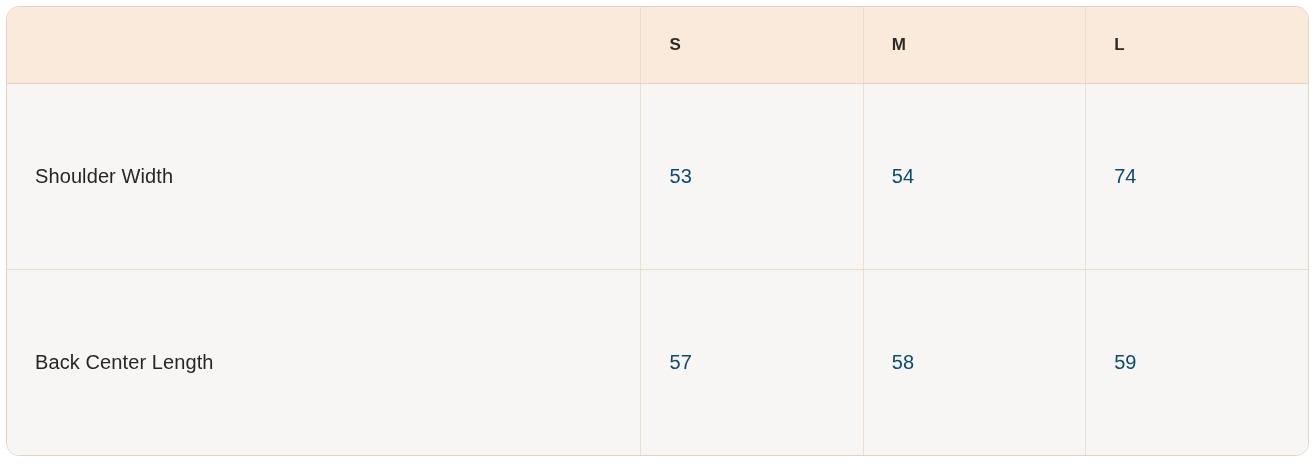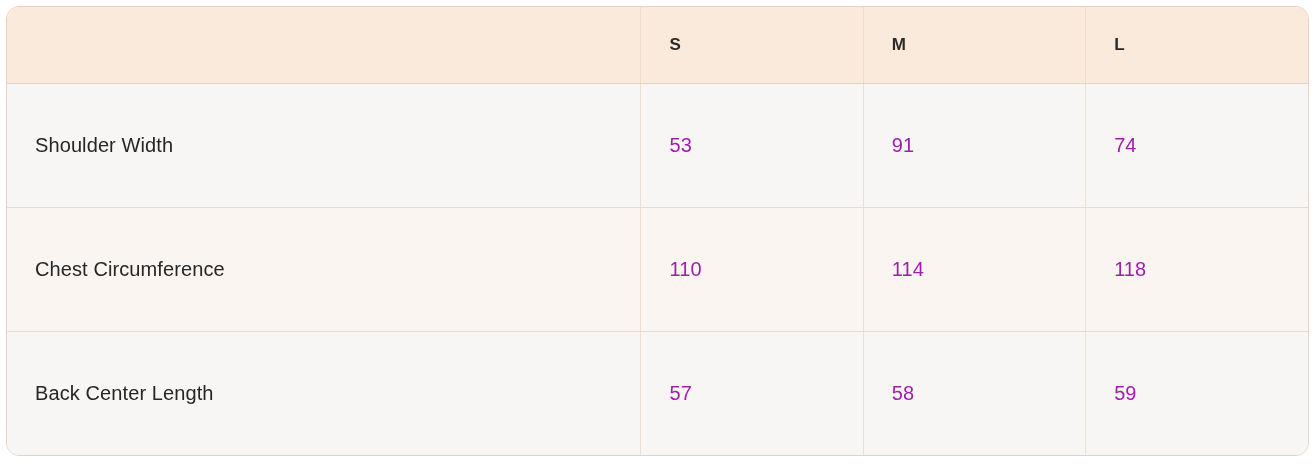--- a/index.html
+++ b/index.html
@@ -66,21 +66,21 @@
     color: #2b2b2b;
     letter-spacing: 0.1px;
   }
   tbody td:last-child { border-right: none; }
   tbody tr:last-child td { border-bottom: none; }
 
   tbody tr.row-even td { background: #f7f6f4; }
   tbody tr.row-odd  td { background: #faf5f1; }
 
   td.cell-label { color: #262626; }
-  td.cell-value { color: #a21caf; }
+  td.cell-value { color: #0c4a6e; }
 </style>
 </head>
 <body>
 
 <div id="size-chart-wrap">
   <table class="size-chart">
     <colgroup>
       <col class="col-label">
       <col class="col-size">
       <col class="col-size">
@@ -93,30 +93,24 @@
         <th>S</th>
         <th>M</th>
         <th>L</th>
       </tr>
     </thead>
 
     <tbody>
       <tr class="row-even">
         <td class="cell-label">Shoulder Width</td>
         <td class="cell-value">53</td>
-        <td class="cell-value">91</td>
+        <td class="cell-value">54</td>
         <td class="cell-value">74</td>
       </tr>
 
-      <tr class="row-odd">
-        <td class="cell-label">Chest Circumference</td>
-        <td class="cell-value">110</td>
-        <td class="cell-value">114</td>
-        <td class="cell-value">118</td>
-      </tr>
 
 
 
       <tr class="row-even">
         <td class="cell-label">Back Center Length</td>
         <td class="cell-value">57</td>
         <td class="cell-value">58</td>
         <td class="cell-value">59</td>
       </tr>
     </tbody>

